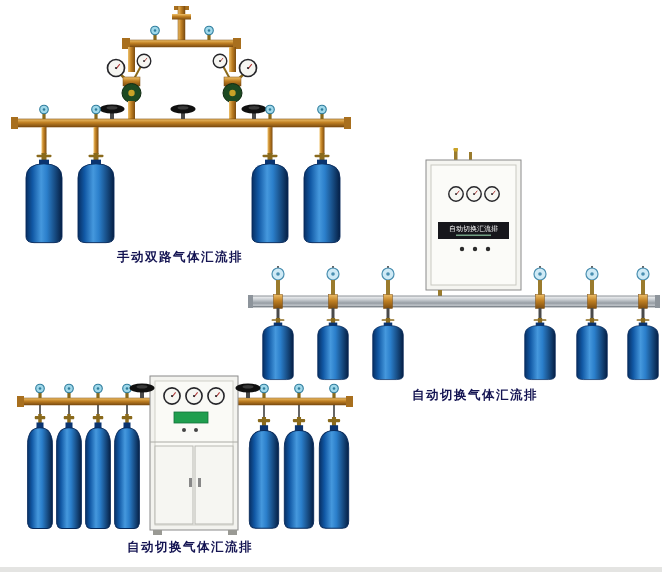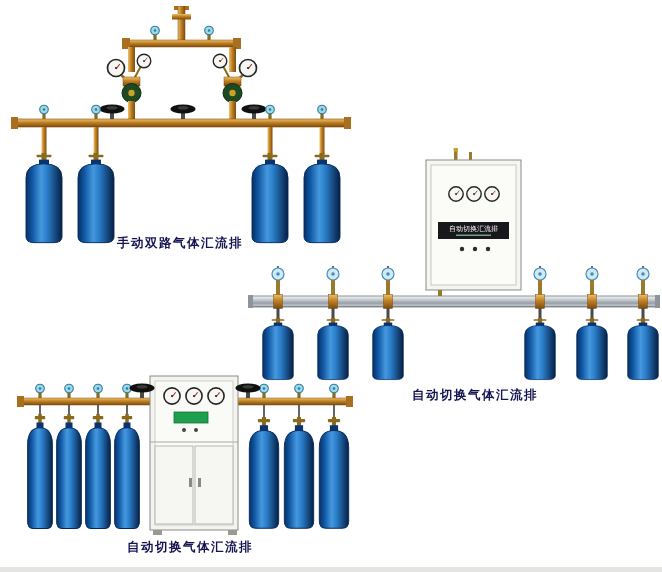--- a/index.html
+++ b/index.html
@@ -127,21 +127,21 @@
     </g>
     <g>
       <rect x="259.5" y="121" width="5" height="27" fill="url(#bgh)"></rect>
       <use href="#cyl" xlink:href="#cyl" transform="translate(242,147) scale(1,0.83)"></use>
     </g>
     <g>
       <rect x="311.5" y="121" width="5" height="27" fill="url(#bgh)"></rect>
       <use href="#cyl" xlink:href="#cyl" transform="translate(294,147) scale(1,0.83)"></use>
     </g>
   </svg>
-  <div class="caption" style="left:75px; top:235px;">手动双路气体汇流排</div>
+  <div class="caption" style="left:75px; top:249px;">手动双路气体汇流排</div>
 
   <svg class="illus" style="left:248px; top:148px;" width="412" height="252" viewBox="0 0 412 252">
     <g>
       <rect x="206" y="0" width="3.5" height="13" fill="#9a7b2d"></rect>
       <circle cx="207.7" cy="1.5" r="2.3" fill="#c9a227"></circle>
       <rect x="221" y="4" width="3" height="9" fill="#9a7b2d"></rect>
       <rect x="178" y="12" width="95" height="130" fill="#f5f5f1" stroke="#8a8a8a"></rect>
       <rect x="183" y="17" width="85" height="120" fill="#fbfbf8" stroke="#c9c9c2"></rect>
       <use href="#gauge" xlink:href="#gauge" transform="translate(208,46) scale(0.85)"></use>
       <use href="#gauge" xlink:href="#gauge" transform="translate(226,46) scale(0.85)"></use>

